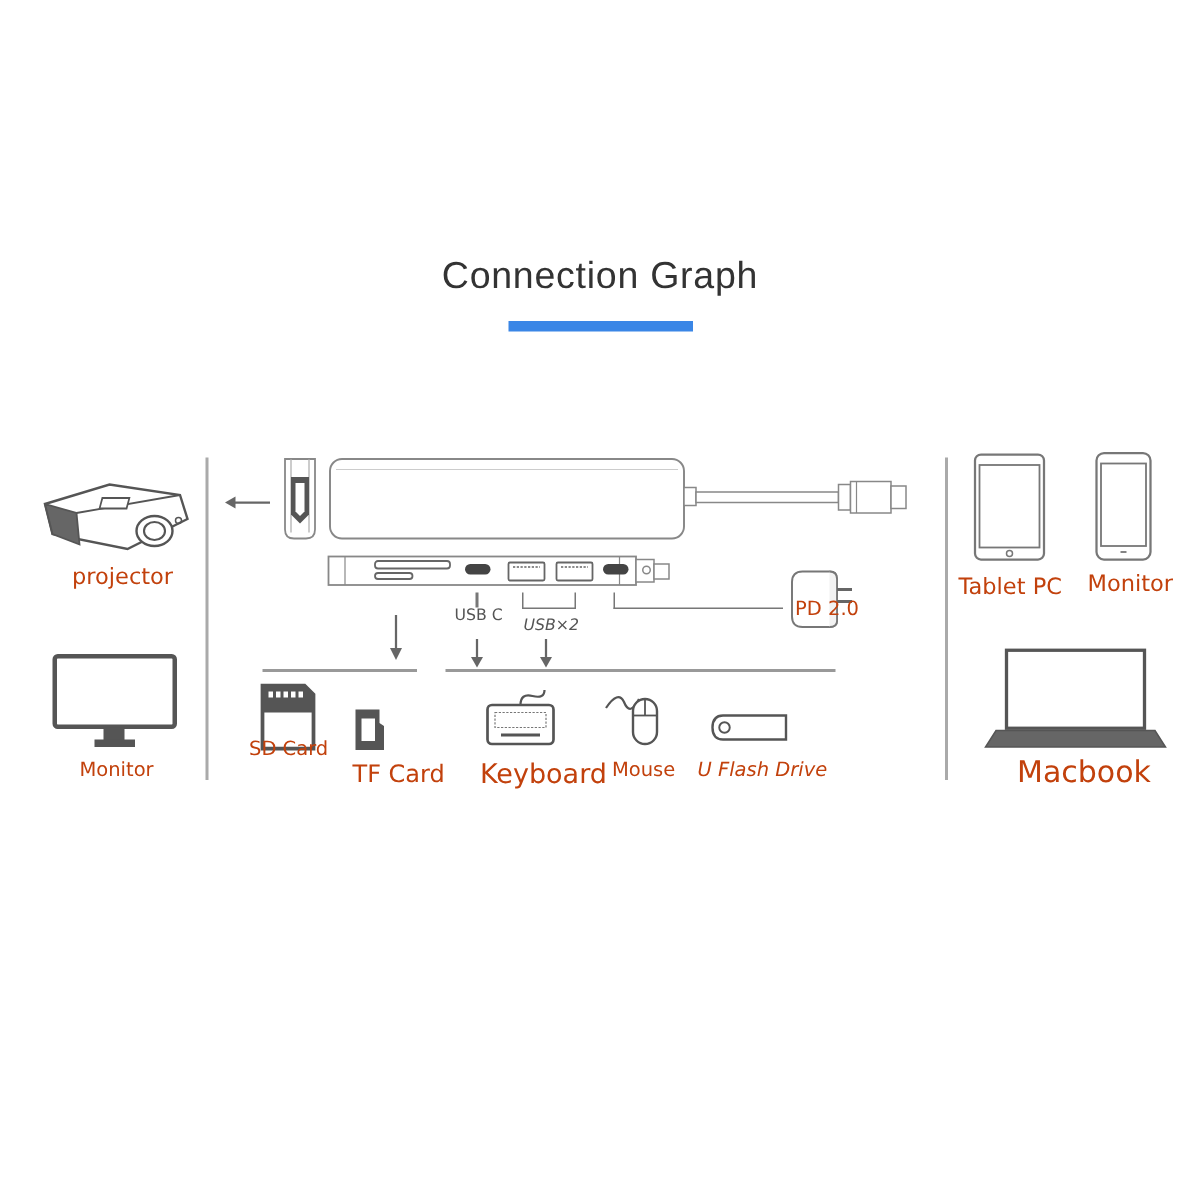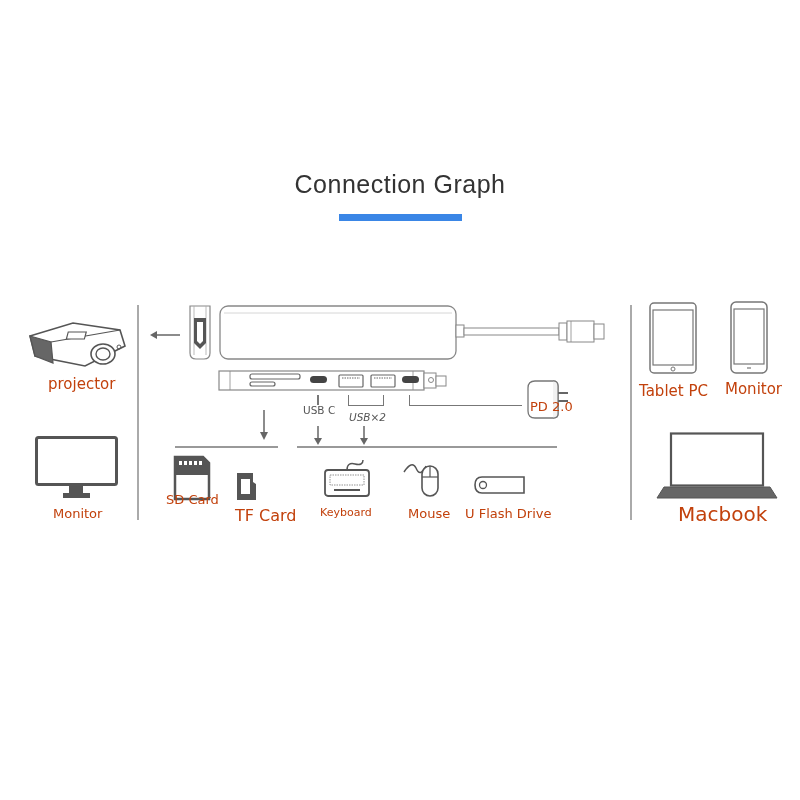--- a/index.html
+++ b/index.html
@@ -128,35 +128,35 @@
   <rect x="5" y="7" width="9" height="15" fill="#fff"></rect>
 </svg>
 <div class="abs label" style="left:235px;top:506px;font-size:16px;">TF Card</div>
 
 <svg style="left:323px;top:458px;" width="50" height="40" viewBox="0 0 50 40">
   <path d="M24 12 Q24 4 32 6 Q40 8 40 2" fill="none" stroke="#555" stroke-width="1.5"></path>
   <rect x="2" y="12" width="44" height="26" rx="3" fill="#fff" stroke="#555" stroke-width="1.8"></rect>
   <rect x="7" y="17" width="34" height="10" fill="#fff" stroke="#777" stroke-width="0.8" stroke-dasharray="1.5 1"></rect>
   <line x1="11" y1="32" x2="37" y2="32" stroke="#555" stroke-width="2"></line>
 </svg>
-<div class="abs label" style="left:320px;top:506px;font-size:11px;">Keyboard</div>
+<div class="abs label" style="left:320px;top:506px;font-size:18px;">Keyboard</div>
 
 <svg style="left:402px;top:458px;" width="40" height="40" viewBox="0 0 40 40">
   <path d="M2 14 Q10 2 14 10 Q18 20 24 8" fill="none" stroke="#555" stroke-width="1.5"></path>
   <rect x="20" y="8" width="16" height="30" rx="8" fill="#fff" stroke="#555" stroke-width="1.6"></rect>
   <line x1="20" y1="19" x2="36" y2="19" stroke="#555" stroke-width="1.2"></line>
   <line x1="28" y1="8" x2="28" y2="19" stroke="#555" stroke-width="1.2"></line>
 </svg>
 <div class="abs label" style="left:408px;top:506px;font-size:13px;">Mouse</div>
 
 <svg style="left:474px;top:475px;" width="52" height="20" viewBox="0 0 52 20">
   <path d="M8 2 L50 2 L50 18 L8 18 Q1 18 1 10 Q1 2 8 2 Z" fill="#fff" stroke="#555" stroke-width="1.6"></path>
   <circle cx="9" cy="10" r="3.5" fill="#fff" stroke="#555" stroke-width="1.3"></circle>
 </svg>
-<div class="abs label" style="left:465px;top:506px;font-size:13px;">U Flash Drive</div>
+<div class="abs label" style="left:465px;top:506px;font-size:13px;font-style:italic;">U Flash Drive</div>
 
 <svg style="left:649px;top:302px;" width="48" height="72" viewBox="0 0 48 72">
   <rect x="1" y="1" width="46" height="70" rx="4" fill="#fff" stroke="#777" stroke-width="1.5"></rect>
   <rect x="4" y="8" width="40" height="55" fill="#fff" stroke="#777" stroke-width="1.2"></rect>
   <circle cx="24" cy="67" r="2" fill="none" stroke="#777" stroke-width="1"></circle>
 </svg>
 <div class="abs label" style="left:639px;top:382px;font-size:15px;">Tablet PC</div>
 
 <svg style="left:730px;top:301px;" width="38" height="73" viewBox="0 0 38 73">
   <rect x="1" y="1" width="36" height="71" rx="5" fill="#fff" stroke="#777" stroke-width="1.5"></rect>

